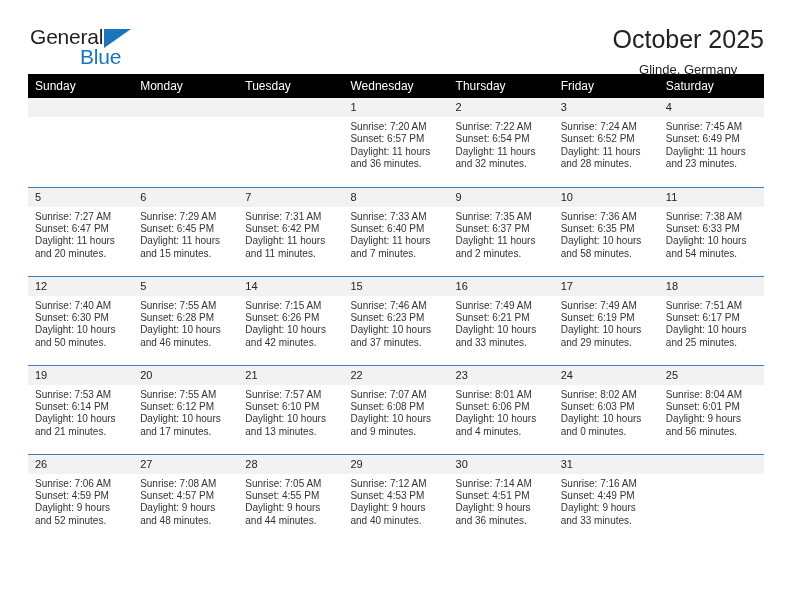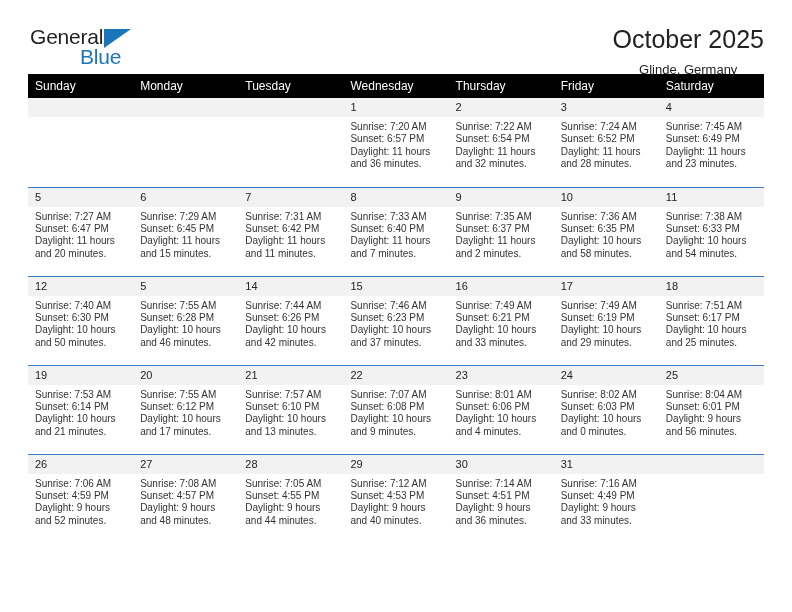--- a/index.html
+++ b/index.html
@@ -297,21 +297,21 @@
             <div class="details">
               <div>Sunrise: 7:55 AM</div>
               <div>Sunset: 6:28 PM</div>
               <div>Daylight: 10 hours</div>
               <div>and 46 minutes.</div>
             </div>
           </td>
           <td class="daycell">
             <div class="daynum">14</div>
             <div class="details">
-              <div>Sunrise: 7:44 AM</div>
+              <div>Sunrise: 7:15 AM</div>
               <div>Sunset: 6:26 PM</div>
               <div>Daylight: 10 hours</div>
               <div>and 42 minutes.</div>
             </div>
           </td>
           <td class="daycell">
             <div class="daynum">15</div>
             <div class="details">
               <div>Sunrise: 7:46 AM</div>
               <div>Sunset: 6:23 PM</div>

